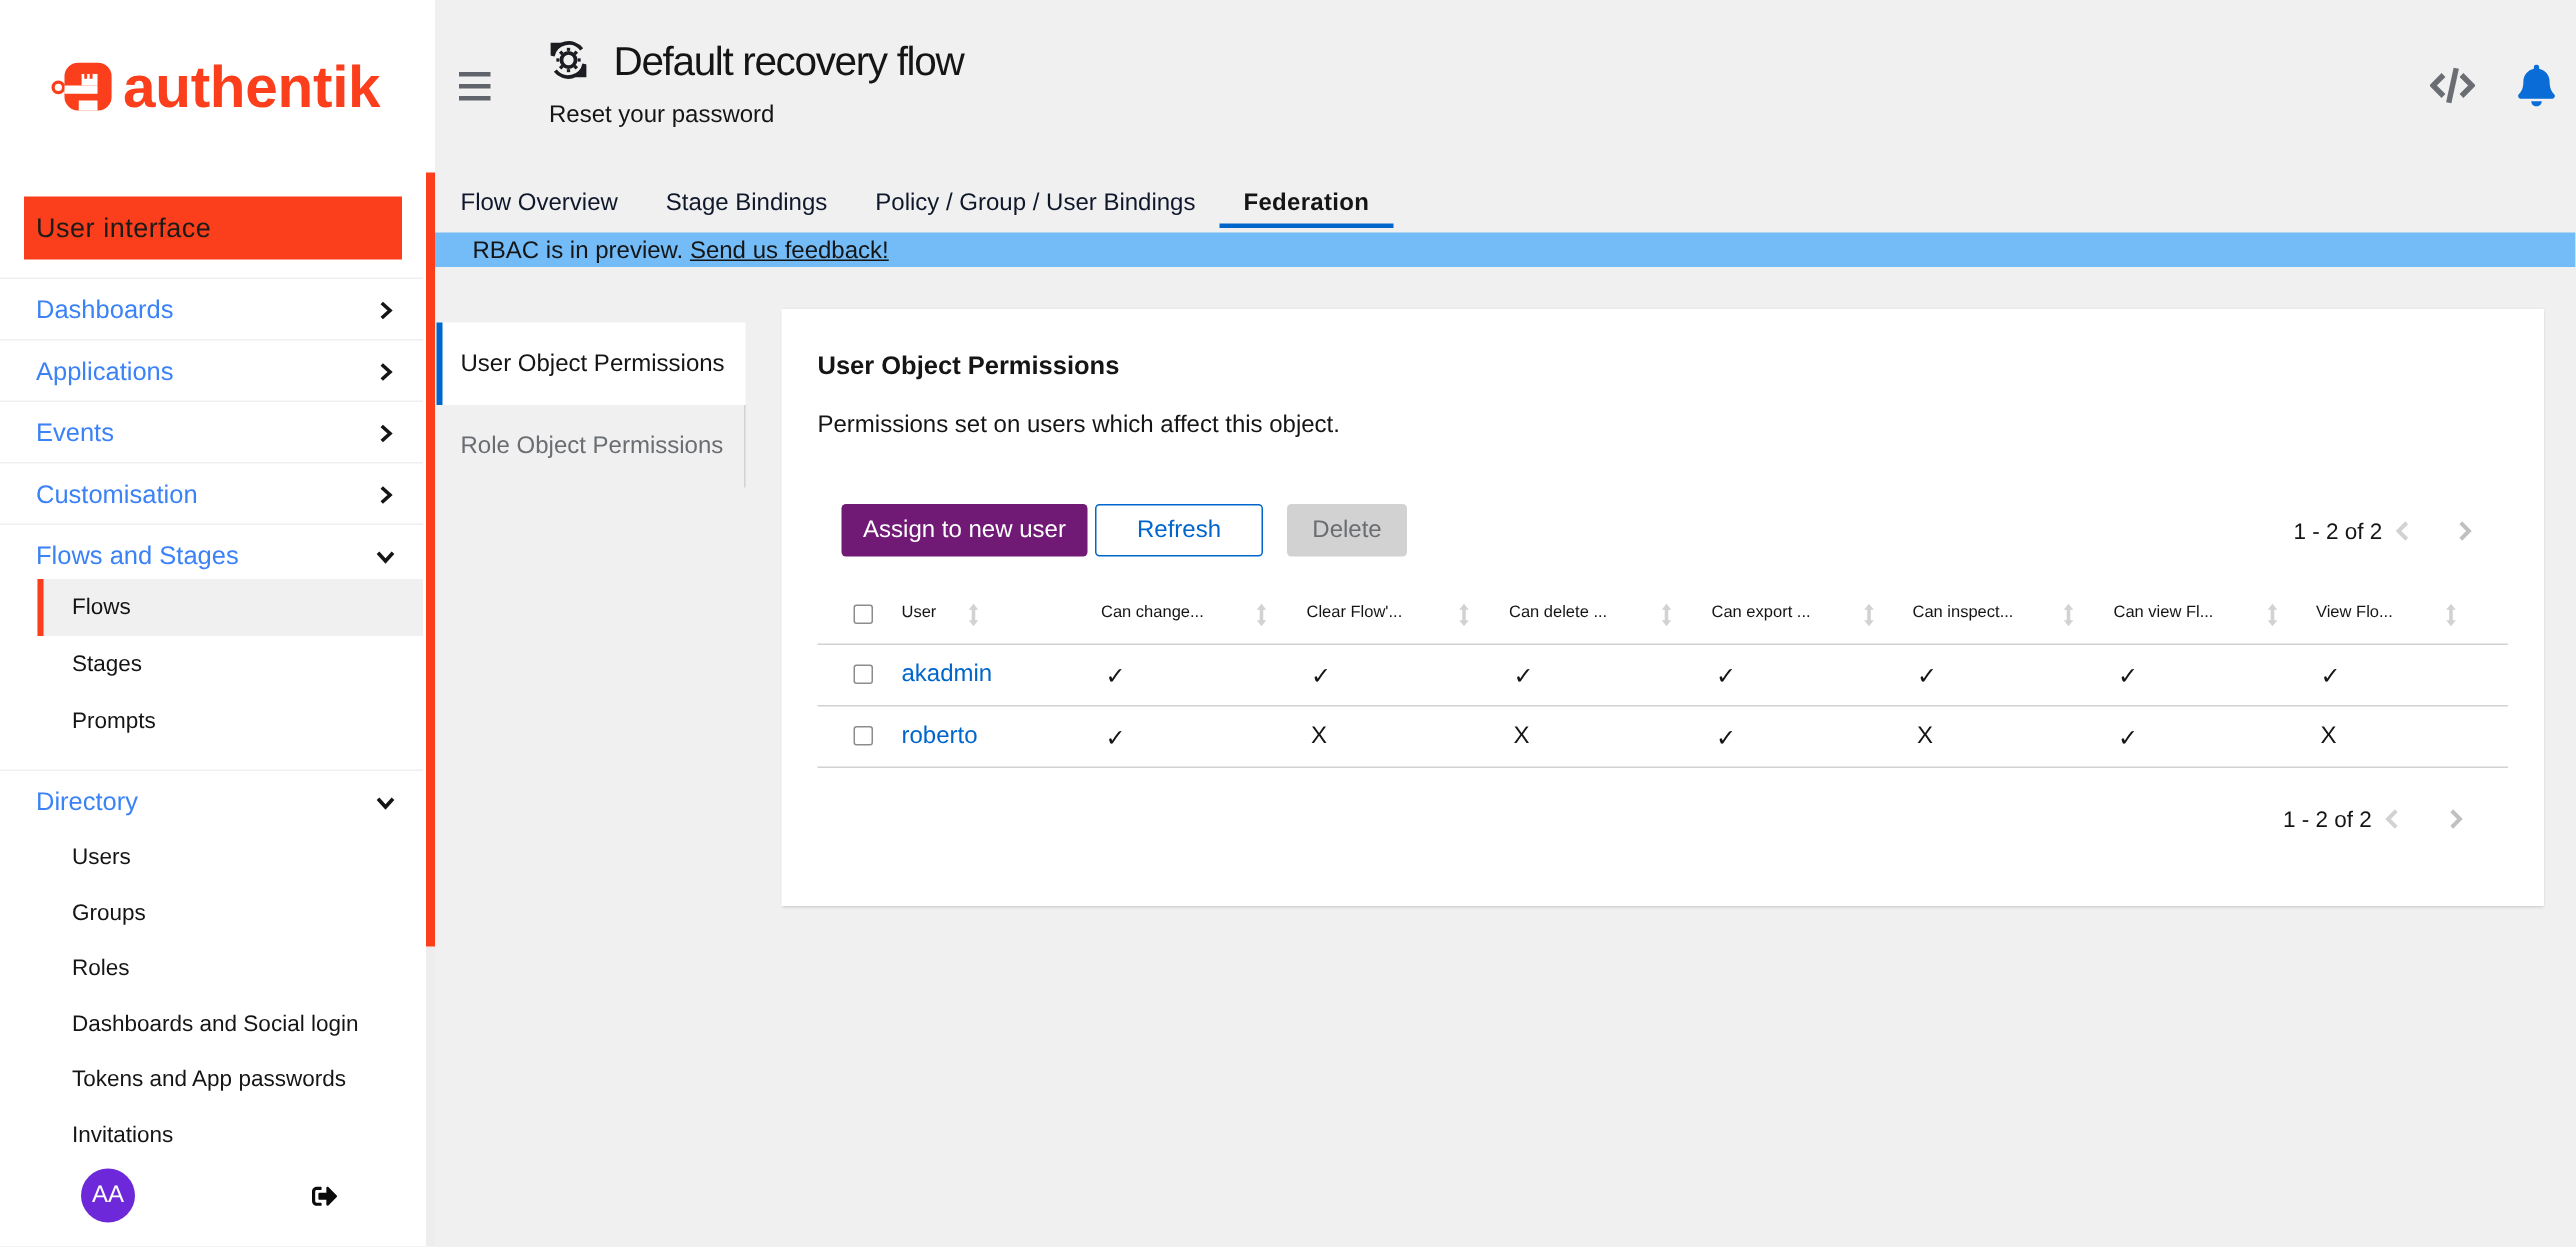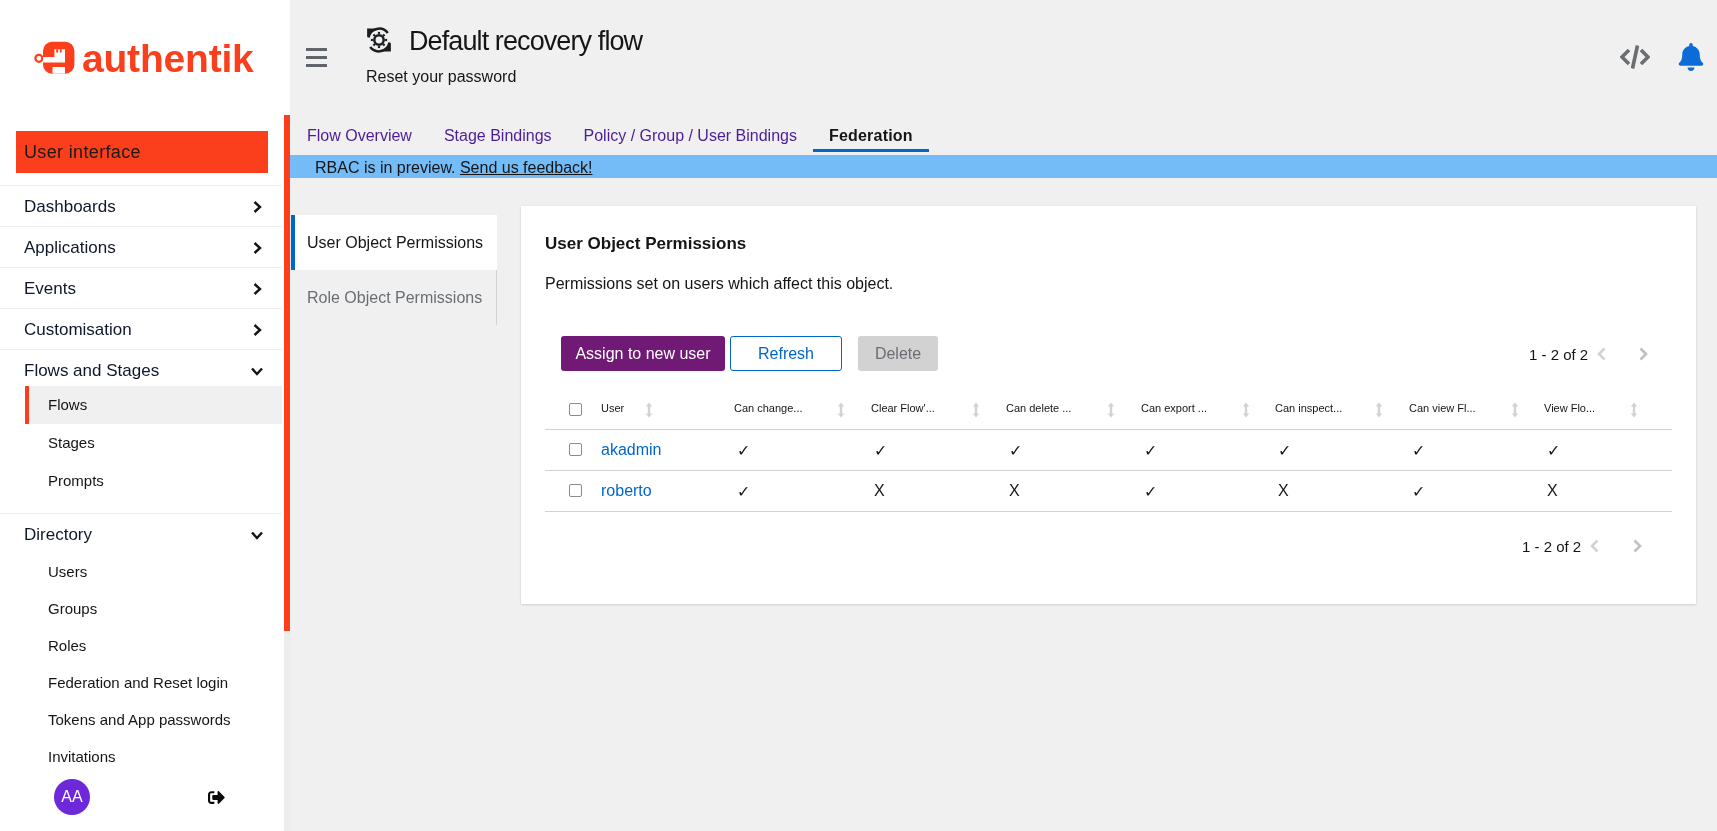--- a/index.html
+++ b/index.html
@@ -5,35 +5,35 @@
 * { margin:0; padding:0; box-sizing:border-box; }
 html,body { width:1717px; height:831px; overflow:hidden; }
 body { font-family:"Liberation Sans", sans-serif; background:#f0f0f0; position:relative; color:#151515; }
 .abs { position:absolute; }
 
 
 #sidebar { position:absolute; left:0; top:0; width:290px; height:831px; background:#fff; z-index:5; }
 #sidebar .track { position:absolute; left:284px; top:631px; width:6px; height:200px; background:#ededed; }
 #sidebar .thumb { position:absolute; left:284px; top:115px; width:6px; height:516px; background:#fb3e1b; }
 #uibtn { position:absolute; left:16px; top:131px; width:252px; height:42px; background:#fb3e1b; color:#1b1b18; font-size:18px; letter-spacing:0.35px; line-height:42px; padding-left:8px; }
-.navitem { position:absolute; left:0; width:282px; height:41px; font-size:17px; color:#0f172a; line-height:41px; padding-left:24px; border-top:1px solid #efefef; }
+.navitem { position:absolute; left:0; width:282px; height:41px; font-size:17px; color:#3b82f6; line-height:41px; padding-left:24px; border-top:1px solid #efefef; }
 .navitem .chev { position:absolute; right:18px; top:14px; line-height:0; }
 .navitem .chev svg { display:block; }
 .subitem { position:absolute; left:0; width:282px; height:38px; font-size:15px; color:#151515; line-height:38px; padding-left:48px; }
 #flows-active { position:absolute; left:25px; top:386px; width:257px; height:38px; background:#f0f0f0; border-left:4px solid #fb3e1b; font-size:15px; line-height:38px; padding-left:19px; }
 #avatar { position:absolute; left:54px; top:779px; width:36px; height:36px; border-radius:50%; background:#6d28d9; color:#fff; font-size:16px; text-align:center; line-height:36px; }
 
 
 #main { position:absolute; left:290px; top:0; width:1427px; height:831px; background:#f0f0f0; }
 #hamburger div { position:absolute; left:16px; width:21px; height:3px; background:#60656b; }
 #pagetitle { position:absolute; left:119px; top:26px; font-size:27px; font-weight:500; letter-spacing:-0.9px; color:#151515; }
 #pagesub { position:absolute; left:76px; top:68px; font-size:16px; color:#151515; }
 
 #tabs { position:absolute; left:1px; top:110px; height:44px; display:flex; }
-.tab { font-size:16px; color:#4c1d95; padding:0 16px; line-height:51px; height:42px; }
+.tab { font-size:16px; color:#0f172a; padding:0 16px; line-height:51px; height:42px; }
 .tab.active { color:#151515; font-weight:600; letter-spacing:0.2px; border-bottom:3px solid #06c; }
 
 #banner { position:absolute; left:0; top:155px; width:1427px; height:23px; background:#73bcf7; font-size:16px; line-height:26px; padding-left:25px; color:#151515; }
 #banner b { font-weight:400; text-decoration:underline; }
 
 
 #vtab-active { position:absolute; left:1px; top:215px; width:206px; height:55px; background:#fff; border-left:4px solid #06c; font-size:16px; color:#151515; line-height:55px; padding-left:12px; }
 #vtab-inactive { position:absolute; left:1px; top:270px; width:206px; height:55px; border-right:1px solid #d2d2d2; font-size:16px; color:#6a6e73; line-height:55px; padding-left:16px; }
 
 
@@ -242,21 +242,21 @@
   <div class="subitem" style="top:424px;border:none">Stages</div>
   <div class="subitem" style="top:462px;border:none">Prompts</div>
   <div class="navitem" style="top:513px">Directory<span class="chev">
         <svg width="14" height="14" viewBox="0 0 14 14">
           <path d="M2 4.5 L7 10 L12 4.5" fill="none" stroke="#151515" stroke-width="2.4"></path>
         </svg>
       </span></div>
   <div class="subitem" style="top:590px">Groups</div>
   <div class="subitem" style="top:553px">Users</div>
   <div class="subitem" style="top:627px">Roles</div>
-  <div class="subitem" style="top:664px">Federation and Reset login</div>
+  <div class="subitem" style="top:664px">Dashboards and Social login</div>
   <div class="subitem" style="top:701px">Tokens and App passwords</div>
   <div class="subitem" style="top:738px">Invitations</div>
 
   <div id="avatar">AA</div>
   <svg class="abs" style="left:208px;top:789px" width="17" height="17" viewBox="0 0 512 512">
     <path fill="#0b0b0b" d="M497 273L329 441c-15 15-41 4.5-41-17v-96H152c-13.3 0-24-10.7-24-24v-96c0-13.3 10.7-24 24-24h136V88c0-21.4 25.9-32 41-17l168 168c9.3 9.4 9.3 24.6 0 34zM192 436v-40c0-6.6-5.4-12-12-12H96c-17.7 0-32-14.3-32-32V160c0-17.7 14.3-32 32-32h84c6.6 0 12-5.4 12-12V76c0-6.6-5.4-12-12-12H96c-53 0-96 43-96 96v192c0 53 43 96 96 96h84c6.6 0 12-5.4 12-12z"></path>
   </svg>
 </div>
 
 </body></html>

